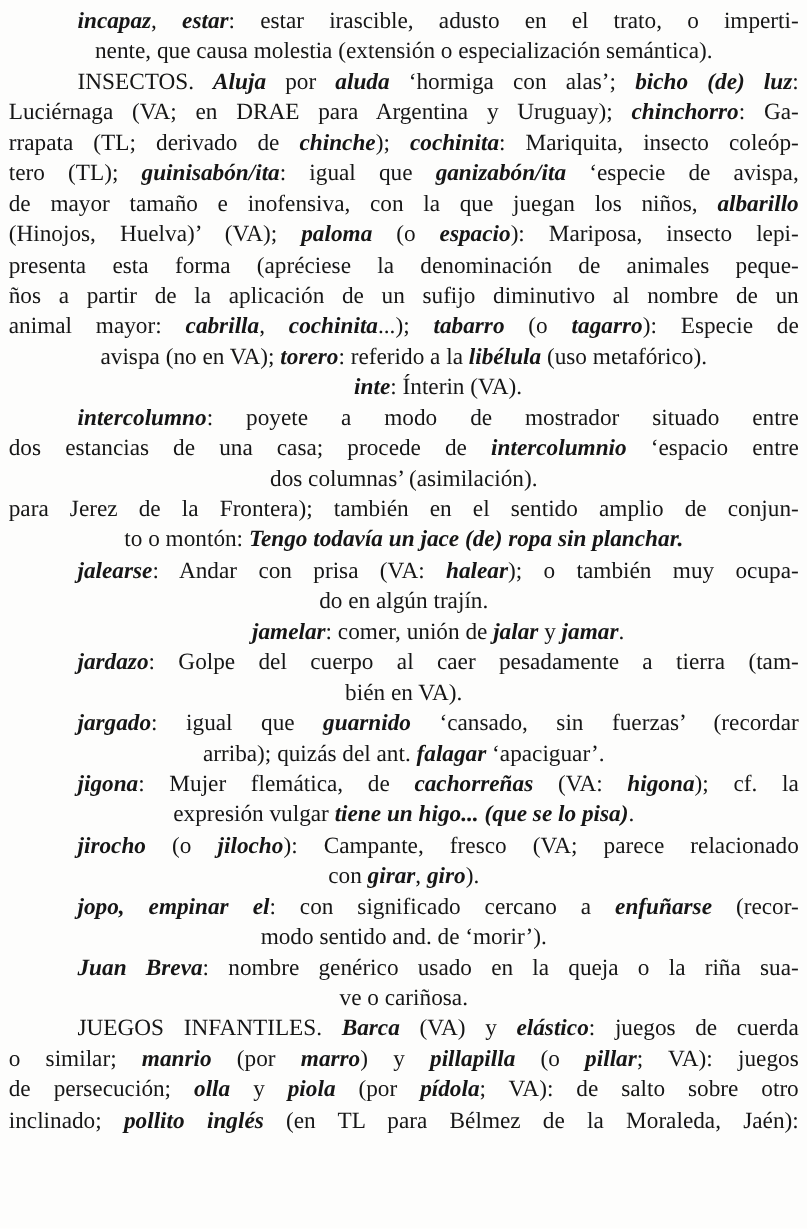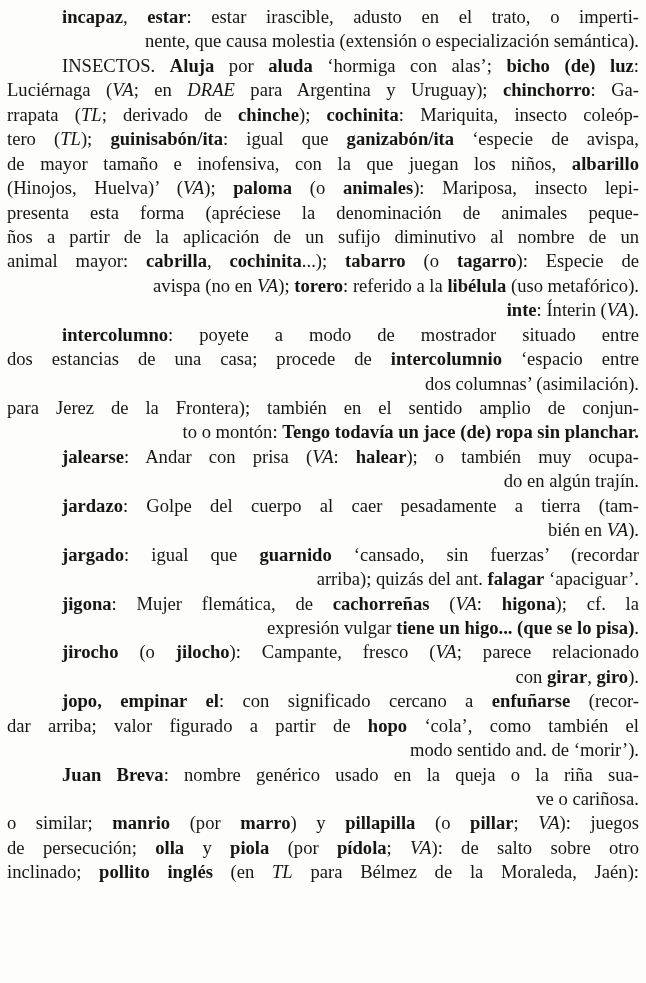--- a/index.html
+++ b/index.html
@@ -4,66 +4,67 @@
 <style>
   html,body{margin:0;padding:0;background:#ffffff;}
   .page{
     width:646px;height:983px;box-sizing:border-box;
     padding:5px 7px 0 7px;overflow:hidden;
     font-family:"Liberation Serif","DejaVu Serif",serif;
     font-size:18.6px;
   }
   .line{
     line-height:24.45px;height:24.45px;
-    text-align:right;
+    text-align:center;
   }
   .line.justify{
     text-align:justify;
     text-align-last:justify;
   }
   .line.indent{text-indent:55px;}
   .r{font-style:normal;font-weight:400;}
-  .i{font-style:italic;font-weight:400;}
-  .bi{font-weight:700;}
+  .i{font-weight:400;}
+  .bi{font-style:italic;font-weight:700;}
 </style>
 </head>
 <body>
 
 <div class="page" style="background: rgb(253, 253, 252); color: rgb(22, 22, 22);">
   <div id="text-block">
       <div class="line indent justify"><span class="bi">incapaz</span><span class="r">, </span><span class="bi">estar</span><span class="r">: estar irascible, adusto en el trato, o imperti-</span></div>
       <div class="line"><span class="r">nente, que causa molestia (extensión o especialización semántica).</span></div>
       <div class="line indent justify"><span class="r">INSECTOS. </span><span class="bi">Aluja</span><span class="r"> por </span><span class="bi">aluda</span><span class="r"> ‘hormiga con alas’; </span><span class="bi">bicho (de) luz</span><span class="r">:</span></div>
       <div class="line justify"><span class="r">Luciérnaga (</span><span class="i">VA</span><span class="r">; en </span><span class="i">DRAE</span><span class="r"> para Argentina y Uruguay); </span><span class="bi">chinchorro</span><span class="r">: Ga-</span></div>
       <div class="line justify"><span class="r">rrapata (</span><span class="i">TL</span><span class="r">; derivado de </span><span class="bi">chinche</span><span class="r">); </span><span class="bi">cochinita</span><span class="r">: Mariquita, insecto coleóp-</span></div>
       <div class="line justify"><span class="r">tero (</span><span class="i">TL</span><span class="r">); </span><span class="bi">guinisabón/ita</span><span class="r">: igual que </span><span class="bi">ganizabón/ita</span><span class="r"> ‘especie de avispa,</span></div>
       <div class="line justify"><span class="r">de mayor tamaño e inofensiva, con la que juegan los niños, </span><span class="bi">albarillo</span></div>
-      <div class="line justify"><span class="r">(Hinojos, Huelva)’ (</span><span class="i">VA</span><span class="r">); </span><span class="bi">paloma</span><span class="r"> (o </span><span class="bi">animales</span><span class="r">): Mariposa, insecto lepi-</span></div>
+      <div class="line justify"><span class="r">(Hinojos, Huelva)’ (</span><span class="i">VA</span><span class="r">); </span><span class="bi">paloma</span><span class="r"> (o </span><span class="bi">espacio</span><span class="r">): Mariposa, insecto lepi-</span></div>
       <div class="line justify"><span class="r">presenta esta forma (apréciese la denominación de animales peque-</span></div>
       <div class="line justify"><span class="r">ños a partir de la aplicación de un sufijo diminutivo al nombre de un</span></div>
       <div class="line justify"><span class="r">animal mayor: </span><span class="bi">cabrilla</span><span class="r">, </span><span class="bi">cochinita</span><span class="r">...); </span><span class="bi">tabarro</span><span class="r"> (o </span><span class="bi">tagarro</span><span class="r">): Especie de</span></div>
       <div class="line"><span class="r">avispa (no en </span><span class="i">VA</span><span class="r">); </span><span class="bi">torero</span><span class="r">: referido a la </span><span class="bi">libélula</span><span class="r"> (uso metafórico).</span></div>
       <div class="line indent"><span class="bi">inte</span><span class="r">: Ínterin (</span><span class="i">VA</span><span class="r">).</span></div>
       <div class="line indent justify"><span class="bi">intercolumno</span><span class="r">: poyete a modo de mostrador situado entre</span></div>
       <div class="line justify"><span class="r">dos estancias de una casa; procede de </span><span class="bi">intercolumnio</span><span class="r"> ‘espacio entre</span></div>
       <div class="line"><span class="r">dos columnas’ (asimilación).</span></div>
       <div class="line justify"><span class="r">para Jerez de la Frontera); también en el sentido amplio de conjun-</span></div>
       <div class="line"><span class="r">to o montón: </span><span class="bi">Tengo todavía un jace (de) ropa sin planchar.</span></div>
       <div class="line indent justify"><span class="bi">jalearse</span><span class="r">: Andar con prisa (</span><span class="i">VA</span><span class="r">: </span><span class="bi">halear</span><span class="r">); o también muy ocupa-</span></div>
       <div class="line"><span class="r">do en algún trajín.</span></div>
+      <div class="line indent"><span class="bi">jamelar</span><span class="r">: comer, unión de </span><span class="bi">jalar</span><span class="r"> y </span><span class="bi">jamar</span><span class="r">.</span></div>
       <div class="line indent justify"><span class="bi">jardazo</span><span class="r">: Golpe del cuerpo al caer pesadamente a tierra (tam-</span></div>
       <div class="line"><span class="r">bién en </span><span class="i">VA</span><span class="r">).</span></div>
       <div class="line indent justify"><span class="bi">jargado</span><span class="r">: igual que </span><span class="bi">guarnido</span><span class="r"> ‘cansado, sin fuerzas’ (recordar</span></div>
       <div class="line"><span class="r">arriba); quizás del ant. </span><span class="bi">falagar</span><span class="r"> ‘apaciguar’.</span></div>
       <div class="line indent justify"><span class="bi">jigona</span><span class="r">: Mujer flemática, de </span><span class="bi">cachorreñas</span><span class="r"> (</span><span class="i">VA</span><span class="r">: </span><span class="bi">higona</span><span class="r">); cf. la</span></div>
       <div class="line"><span class="r">expresión vulgar </span><span class="bi">tiene un higo... (que se lo pisa)</span><span class="r">.</span></div>
       <div class="line indent justify"><span class="bi">jirocho</span><span class="r"> (o </span><span class="bi">jilocho</span><span class="r">): Campante, fresco (</span><span class="i">VA</span><span class="r">; parece relacionado</span></div>
       <div class="line"><span class="r">con </span><span class="bi">girar</span><span class="r">, </span><span class="bi">giro</span><span class="r">).</span></div>
       <div class="line indent justify"><span class="bi">jopo, empinar el</span><span class="r">: con significado cercano a </span><span class="bi">enfuñarse</span><span class="r"> (recor-</span></div>
-      <div class="line justify"><span class="r">dar arriba; valor figurado a partir de </span><span class="bi">hopo</span><span class="r"> ‘cola’, como también el</span></div>
       <div class="line"><span class="r">modo sentido and. de ‘morir’).</span></div>
       <div class="line indent justify"><span class="bi">Juan Breva</span><span class="r">: nombre genérico usado en la queja o la riña sua-</span></div>
       <div class="line"><span class="r">ve o cariñosa.</span></div>
+      <div class="line indent justify"><span class="r">JUEGOS INFANTILES. </span><span class="bi">Barca</span><span class="r"> (</span><span class="i">VA</span><span class="r">) y </span><span class="bi">elástico</span><span class="r">: juegos de cuerda</span></div>
       <div class="line justify"><span class="r">o similar; </span><span class="bi">manrio</span><span class="r"> (por </span><span class="bi">marro</span><span class="r">) y </span><span class="bi">pillapilla</span><span class="r"> (o </span><span class="bi">pillar</span><span class="r">; </span><span class="i">VA</span><span class="r">): juegos</span></div>
       <div class="line justify"><span class="r">de persecución; </span><span class="bi">olla</span><span class="r"> y </span><span class="bi">piola</span><span class="r"> (por </span><span class="bi">pídola</span><span class="r">; </span><span class="i">VA</span><span class="r">): de salto sobre otro</span></div>
       <div class="line justify"><span class="r">inclinado; </span><span class="bi">pollito inglés</span><span class="r"> (en </span><span class="i">TL</span><span class="r"> para Bélmez de la Moraleda, Jaén):</span></div>
     </div>
 </div>
 
 </body></html>

